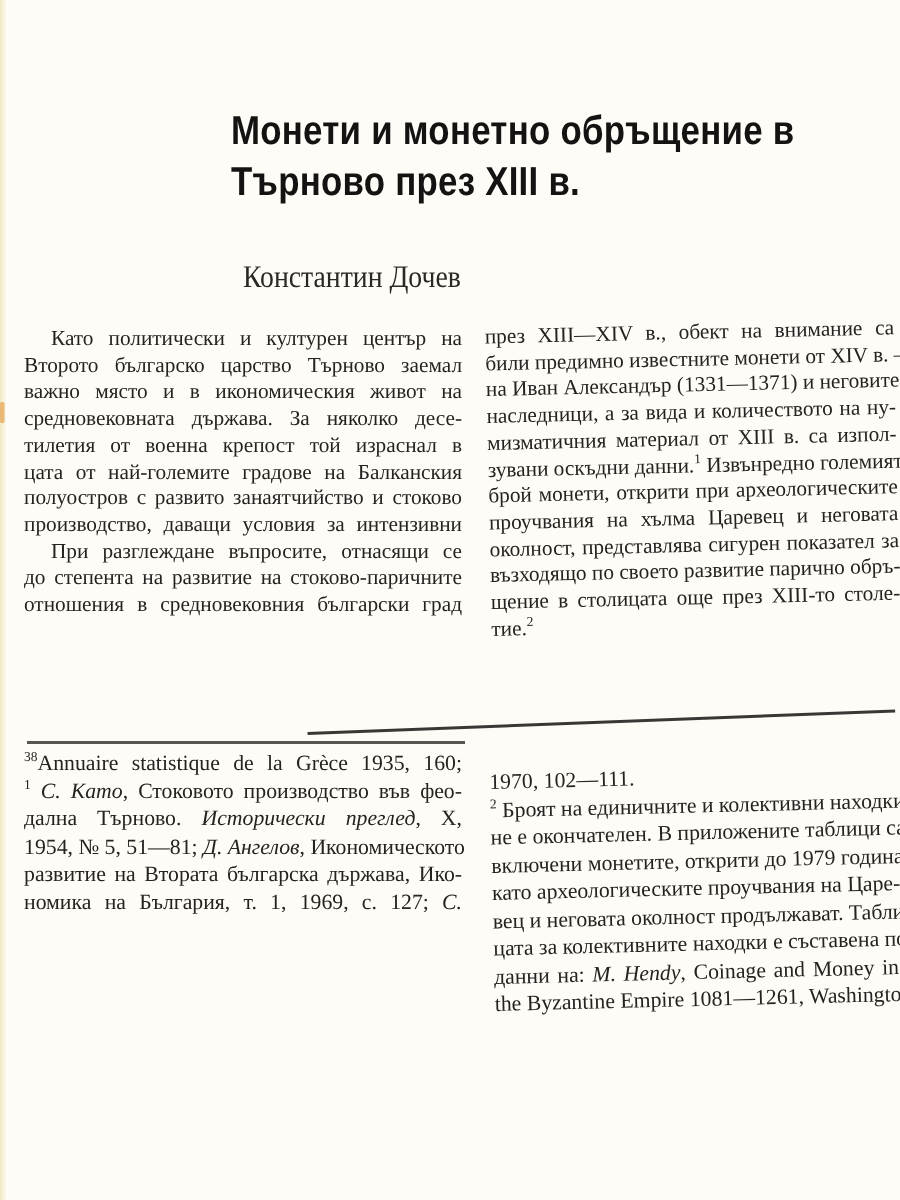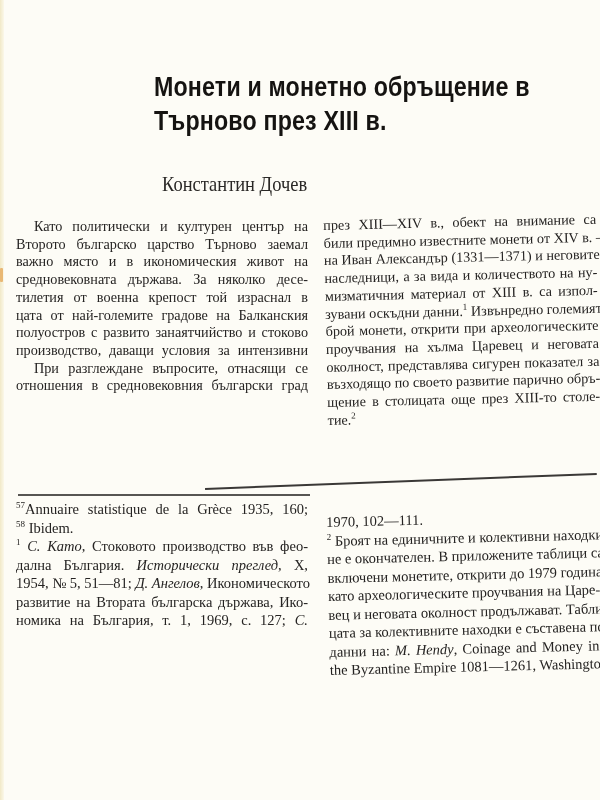--- a/index.html
+++ b/index.html
@@ -72,20 +72,21 @@
 <div class="col col-left">
   <span class="ln indent">Като политически и културен център на</span>
   <span class="ln">Второто българско царство Търново заемал</span>
   <span class="ln">важно място и в икономическия живот на</span>
   <span class="ln">средновековната държава. За няколко десе-</span>
   <span class="ln">тилетия от военна крепост той израснал в</span>
   <span class="ln">цата от най-големите градове на Балканския</span>
   <span class="ln">полуостров с развито занаятчийство и стоково</span>
   <span class="ln">производство, даващи условия за интензивни</span>
   <span class="ln indent">При разглеждане въпросите, отнасящи се</span>
+  <span class="ln">до степента на развитие на стоково-паричните</span>
   <span class="ln">отношения в средновековния български град</span>
 </div>
 
 <div class="col col-right">
   <span class="ln">през XIII—XIV в., обект на внимание са</span>
   <span class="ln">били предимно известните монети от XIV в. —</span>
   <span class="ln">на Иван Александър (1331—1371) и неговите</span>
   <span class="ln">наследници, а за вида и количеството на ну-</span>
   <span class="ln">мизматичния материал от XIII в. са изпол-</span>
   <span class="ln"><span>зувани оскъдни данни.</span><sup>1</sup> <span>Извънредно големият</span></span>
@@ -94,24 +95,23 @@
   <span class="ln">околност, представлява сигурен показател за</span>
   <span class="ln">възходящо по своето развитие парично обръ-</span>
   <span class="ln">щение в столицата още през XIII-то столе-</span>
   <span class="ln last"><span>тие.</span><sup>2</sup></span>
 </div>
 
 <div class="rule-left"></div>
 <div class="rule-right"></div>
 
 <div class="col fn fn-left">
-  <span class="ln"><sup>57</sup><span>Annuaire statistique de la Grèce 1935, 160;</span></span>
-  <span class="ln last"><sup>58</sup> <span>Ibidem.</span></span>
+  <span class="ln"><sup>38</sup><span>Annuaire statistique de la Grèce 1935, 160;</span></span>
   <span class="ln"><sup>1</sup> <i>С. Като</i><span>, Стоковото производство във фео-</span></span>
-  <span class="ln"><span>дална България.</span> <i>Исторически преглед</i><span>, X,</span></span>
+  <span class="ln"><span>дална Търново.</span> <i>Исторически преглед</i><span>, X,</span></span>
   <span class="ln"><span>1954, № 5, 51—81;</span> <i>Д. Ангелов</i><span>, Икономическото</span></span>
   <span class="ln">развитие на Втората българска държава, Ико-</span>
   <span class="ln"><span>номика на България, т. 1, 1969, с. 127;</span> <i>С.</i></span>
 </div>
 
 <div class="col fn fn-right">
   <span class="ln last">1970, 102—111.</span>
   <span class="ln"><sup>2</sup> <span>Броят на единичните и колективни находки</span></span>
   <span class="ln">не е окончателен. В приложените таблици са</span>
   <span class="ln">включени монетите, открити до 1979 година,</span>

